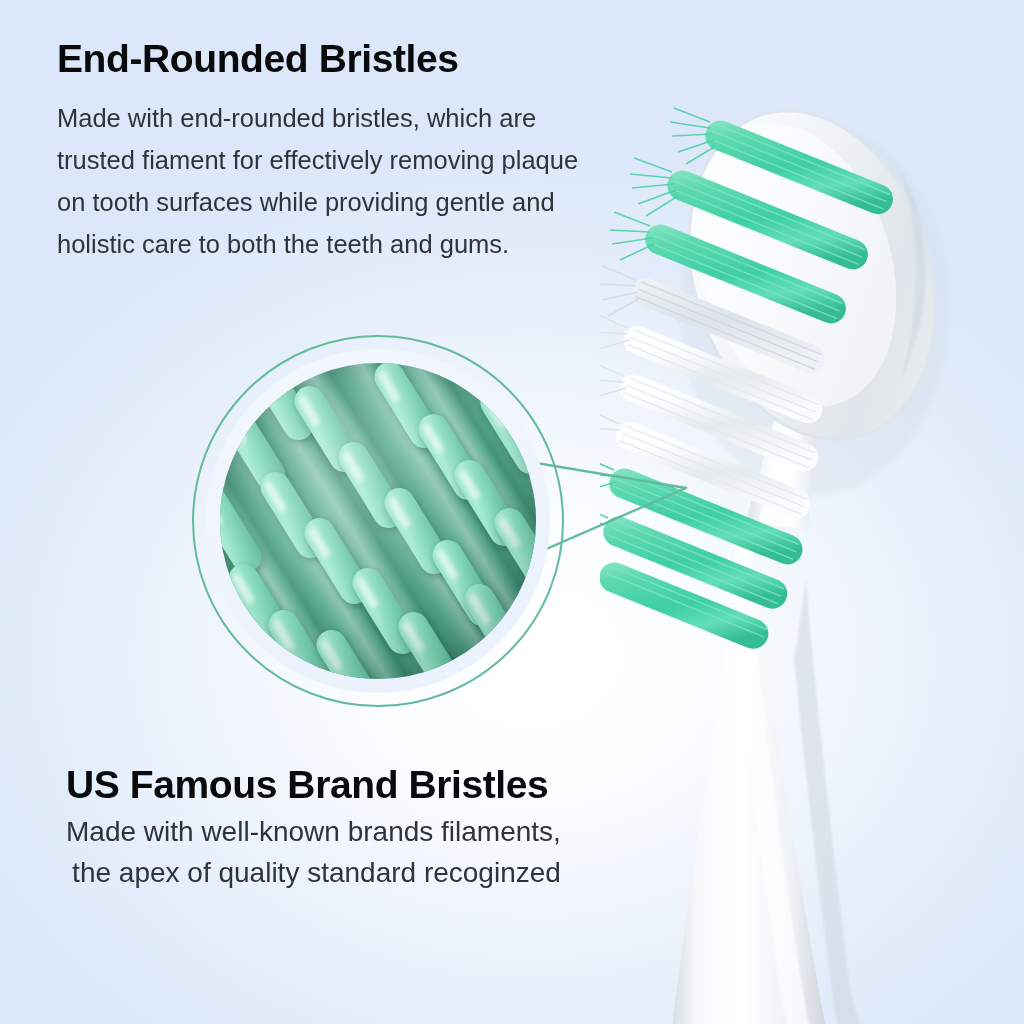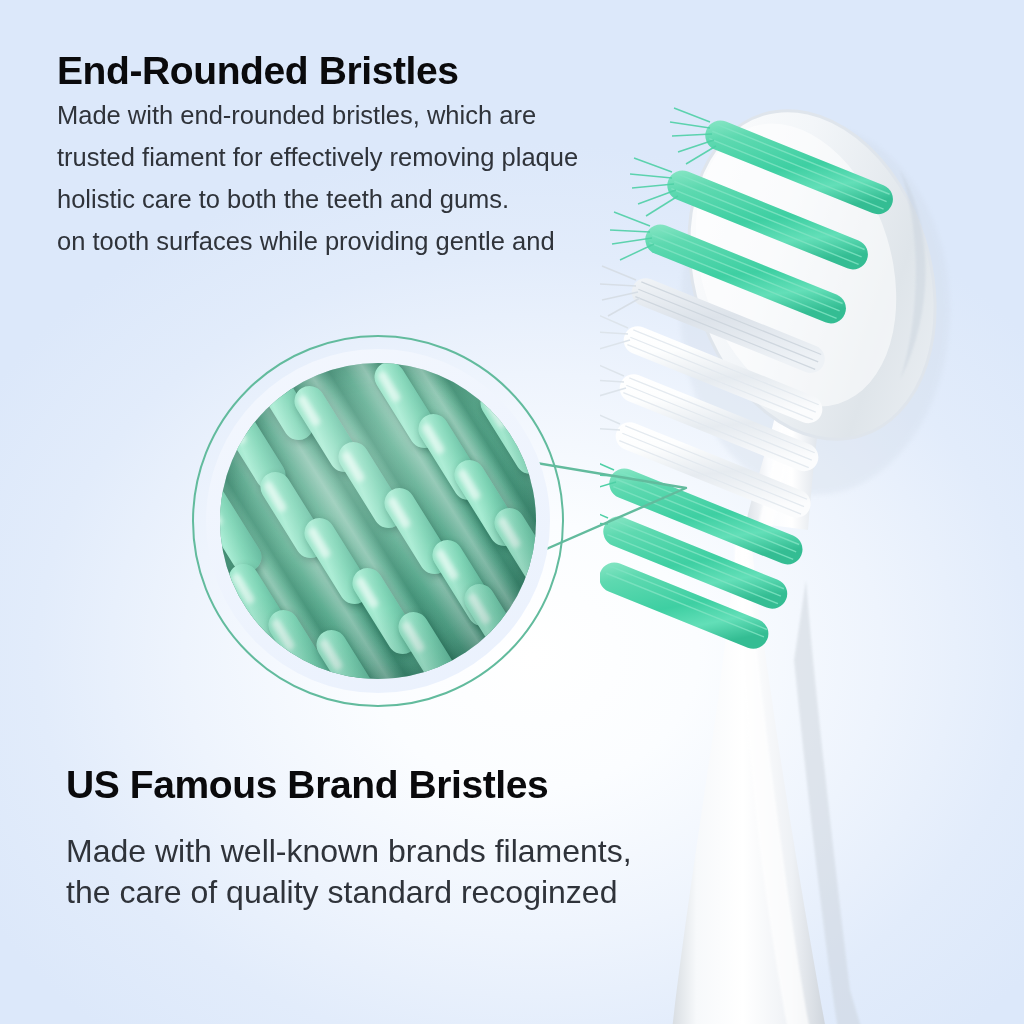--- a/index.html
+++ b/index.html
@@ -17,29 +17,29 @@
   }
 
   
   .block{position:absolute;}
   .heading{
     font-weight:bold;
     color:#0a0a0c;
     letter-spacing:-0.4px;
     white-space:nowrap;
   }
-  #block-top{left:57px;top:48px;}
+  #block-top{left:57px;top:36px;}
   #block-top .heading{font-size:39px;line-height:46px;}
   #block-top .para{
-    margin-top:0;font-size:25.5px;line-height:42px;color:#2f333a;
+    margin-top:15px;font-size:25.5px;line-height:42px;color:#2f333a;
   }
   #block-bottom{left:66px;top:762px;}
   #block-bottom .heading{font-size:39px;line-height:46px;}
   #block-bottom .para{
-    margin-top:23px;font-size:32px;line-height:41px;color:#2f333a;
+    margin-top:3px;font-size:28px;line-height:41px;color:#2f333a;text-align:right;
   }
   .para .ln{display:block;}
 
   
   #magnifier{
     position:absolute;left:192px;top:335px;width:372px;height:372px;
   }
   #mag-outer-ring{
     position:absolute;inset:0;border-radius:50%;
     border:2px solid #62bb9d;
@@ -349,26 +349,26 @@
     </div>
     <div id="mag-vignette"></div>
     <div id="mag-outer-ring"></div>
   </div>
 
   <div class="block" id="block-top">
     <div class="heading">End-Rounded Bristles</div>
     <div class="para">
       <span class="ln">Made with end-rounded bristles, which are</span>
       <span class="ln">trusted fiament for effectively removing plaque</span>
+      <span class="ln">on tooth surfaces while providing gentle and</span>
       <span class="ln">holistic care to both the teeth and gums.</span>
-      <span class="ln">on tooth surfaces while providing gentle and</span>
     </div>
   </div>
 
   <div class="block" id="block-bottom">
     <div class="heading">US Famous Brand Bristles</div>
     <div class="para">
       <span class="ln">Made with well-known brands filaments,</span>
-      <span class="ln">the care of quality standard recoginzed</span>
+      <span class="ln">the apex of quality standard recoginzed</span>
     </div>
   </div>
 
 </div>
 
 </body></html>

